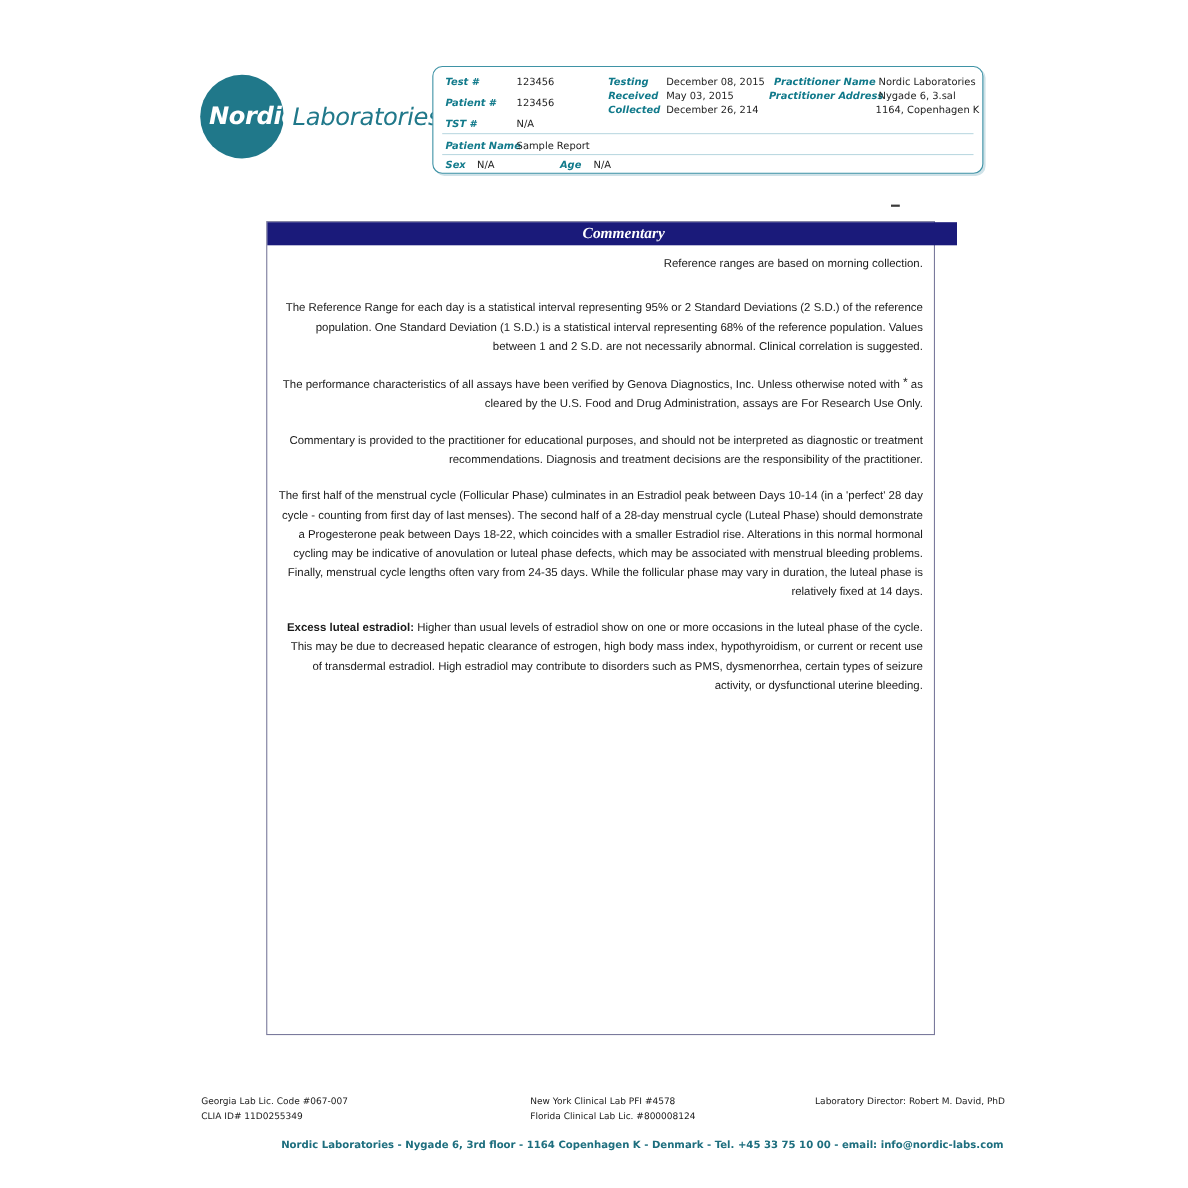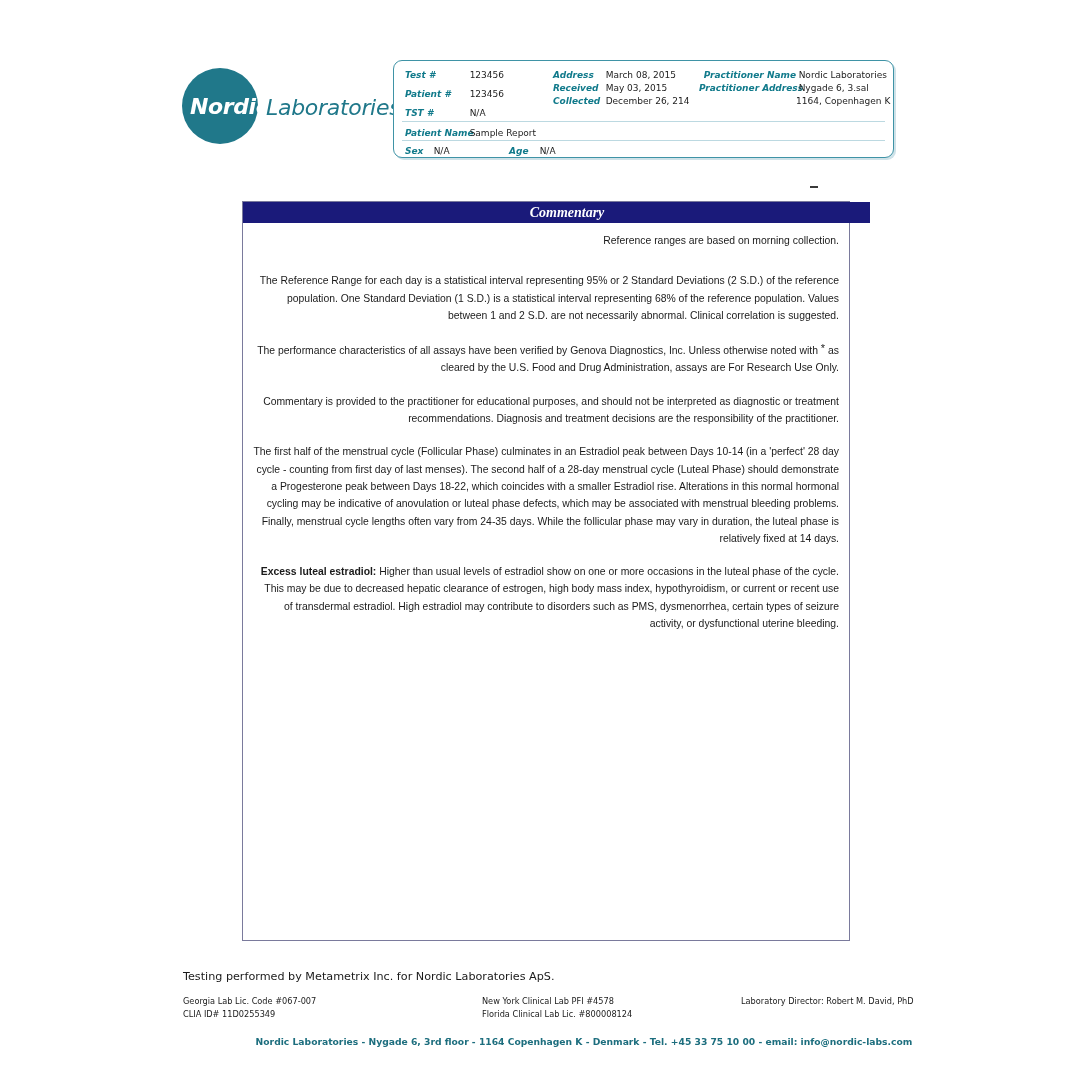--- a/index.html
+++ b/index.html
@@ -238,22 +238,22 @@
     <div class="pi-row" style="left:11px; top:84px;">
       <span class="pi-label" style="display:inline-block; width:26px;">Sex</span>
       <span class="pi-value">N/A</span>
     </div>
     <div class="pi-row" style="left:115px; top:84px;">
       <span class="pi-label" style="display:inline-block; width:28px;">Age</span>
       <span class="pi-value">N/A</span>
     </div>
 
     <div class="pi-row" style="left:159px; top:8px;">
-      <span class="pi-label" style="display:inline-block; width:50px;">Address</span>
-      <span class="pi-value">March 08, 2015</span>
+      <span class="pi-label" style="display:inline-block; width:50px;">Testing</span>
+      <span class="pi-value">December 08, 2015</span>
     </div>
     <div class="pi-row" style="left:159px; top:21px;">
       <span class="pi-label" style="display:inline-block; width:50px;">Received</span>
       <span class="pi-value">May 03, 2015</span>
     </div>
     <div class="pi-row" style="left:159px; top:34px;">
       <span class="pi-label" style="display:inline-block; width:50px;">Collected</span>
       <span class="pi-value">December 26, 214</span>
     </div>
 
@@ -293,21 +293,20 @@
     <p class="para">The first half of the menstrual cycle (Follicular Phase) culminates in an Estradiol peak between Days 10-14 (in a 'perfect' 28 day cycle - counting from first day of last menses). The second half of a 28-day menstrual cycle (Luteal Phase) should demonstrate a Progesterone peak between Days 18-22, which coincides with a smaller Estradiol rise. Alterations in this normal hormonal cycling may be indicative of anovulation or luteal phase defects, which may be associated with menstrual bleeding problems. Finally, menstrual cycle lengths often vary from 24-35 days. While the follicular phase may vary in duration, the luteal phase is relatively fixed at 14 days.</p>
 
     <p class="para"><b>Excess luteal estradiol:</b><span>  Higher than usual levels of estradiol show on one or more occasions in the luteal phase of the cycle. This may be due to decreased hepatic clearance of estrogen, high body mass index, hypothyroidism, or current or recent use of transdermal estradiol. High estradiol may contribute to disorders such as PMS, dysmenorrhea, certain types of seizure activity, or dysfunctional uterine bleeding.</span></p>
 
 
   </div>
 </div>
 
 <div id="report-footer">
 
-  <div id="footer-testing-line">Testing performed by Metametrix Inc. for Nordic Laboratories ApS.</div>
 
   <div class="footer-col" id="footer-col-left">
     <div>Georgia Lab Lic. Code #067-007</div>
     <div>CLIA ID# 11D0255349</div>
   </div>
 
   <div class="footer-col" id="footer-col-mid">
     <div>New York Clinical Lab PFI #4578</div>
     <div>Florida Clinical Lab Lic. #800008124</div>
   </div>

